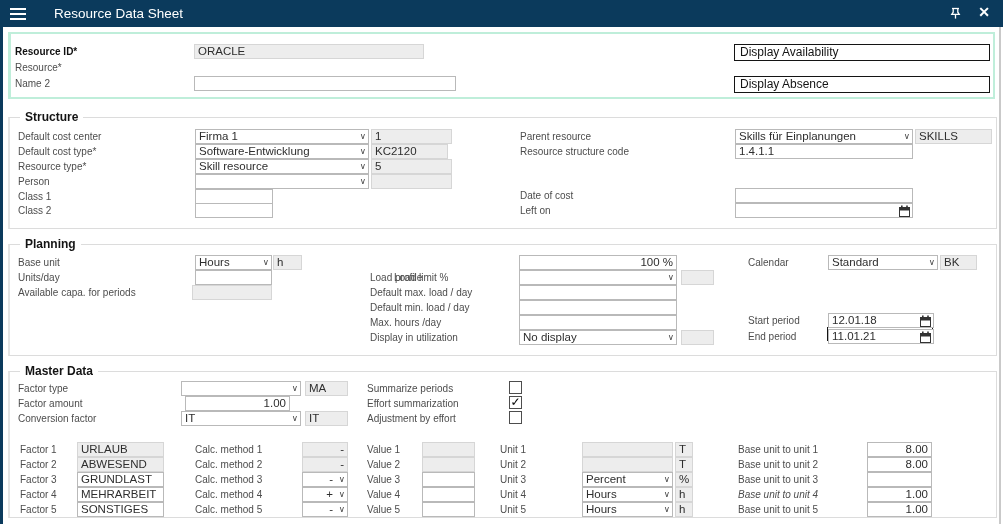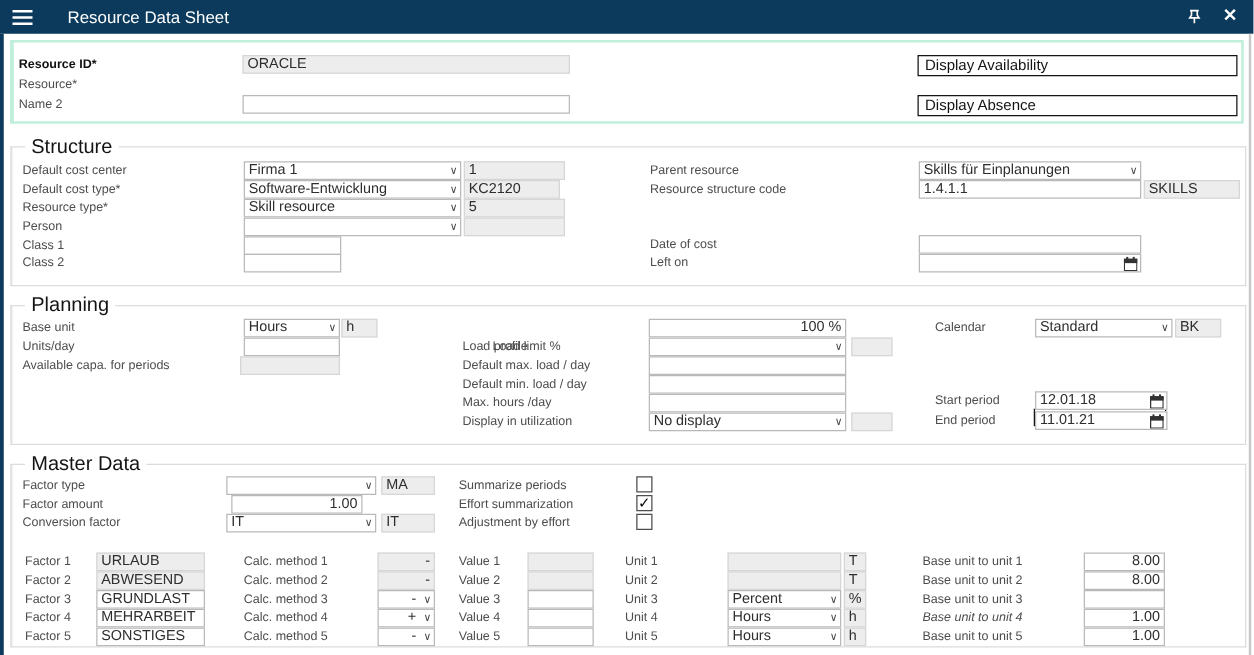--- a/index.html
+++ b/index.html
@@ -13,22 +13,22 @@
   .pinicon{position:absolute;right:40px;top:6px;width:15px;height:15px;cursor:pointer;}
   .closeicon{position:absolute;right:13px;top:4px;font-size:14px;color:#fff;font-weight:bold;cursor:pointer;}
 
   .leftbar{position:absolute;left:0;top:27px;width:3px;height:497px;background:#0b3a5c;}
   .rightbar{position:absolute;left:999px;top:27px;width:2px;height:497px;background:#c9c9c9;}
 
   .topbox{position:absolute;left:8px;top:32px;width:987px;height:67px;box-sizing:border-box;
           border:2px solid #bfeeda;border-left-width:3px;}
 
   .section{position:absolute;box-sizing:border-box;border:1px solid #dcdcdc;border-left:2px solid #e4e4e4;}
-  .legend{position:absolute;left:10px;top:-8px;background:#fff;padding:0 5px;font-size:16px;
-          font-weight:normal;color:#141414;line-height:15px;white-space:nowrap;}
+  .legend{position:absolute;left:10px;top:-8px;background:#fff;padding:0 5px;font-size:12px;
+          font-weight:bold;color:#141414;line-height:15px;white-space:nowrap;}
 
   .lb{position:absolute;font-size:10px;line-height:14px;color:#4d4d4d;white-space:nowrap;}
   .lb.b{font-weight:bold;color:#111;}
 
   .fld{position:absolute;height:15px;box-sizing:border-box;background:#fff;border:1px solid #b9b9b9;
        font-size:11.5px;line-height:13px;color:#2e2e2e;padding:0 3px;white-space:nowrap;overflow:hidden;}
   .fld.ro{background:#ededed;border-color:#d6d6d6;}
   .sel{padding-right:14px;cursor:pointer;}
   .chev{position:absolute;right:2px;top:1px;font-size:8.5px;line-height:11px;color:#444;}
   .num{text-align:right;}
@@ -63,21 +63,21 @@
     </span>
     <span class="closeicon">✕</span>
   </div>
   <div class="leftbar"></div>
   <div class="rightbar"></div>
 
   <div class="topbox">
     <span class="lb b" style="left:4px;top:11px;">Resource ID*</span>
     <span class="lb" style="left:4px;top:27px;">Resource*</span>
     <span class="lb" style="left:4px;top:43px;">Name 2</span>
-    <div class="fld ro" style="left:183px;top:10px;width:262px;">ORACLE</div>
+    <div class="fld ro" style="left:183px;top:10px;width:230px;">ORACLE</div>
     <div class="fld" style="left:183px;top:42px;width:262px;"></div>
     <div class="btn" style="left:723px;top:10px;width:256px;">Display Availability</div>
     <div class="btn" style="left:723px;top:42px;width:256px;">Display Absence</div>
   </div>
 
   <div class="section" style="left:8px;top:117px;width:989px;height:112px;">
     <span class="legend">Structure</span>
 
     <span class="lb" style="left:8px;top:12px;">Default cost center</span>
     <div class="fld sel" style="left:185px;top:11px;width:174px;">
@@ -111,21 +111,21 @@
     <div class="fld" style="left:185px;top:71px;width:78px;"></div>
 
     <span class="lb" style="left:8px;top:86px;">Class 2</span>
     <div class="fld" style="left:185px;top:85px;width:78px;"></div>
 
     <span class="lb" style="left:510px;top:12px;">Parent resource</span>
     <div class="fld sel" style="left:725px;top:11px;width:178px;">
       <span>Skills für Einplanungen</span>
       <span class="chev">∨</span>
     </div>
-    <div class="fld ro" style="left:905px;top:11px;width:77px;margin-top:15px;">SKILLS</div>
+    <div class="fld ro" style="left:905px;top:11px;width:77px;">SKILLS</div>
 
     <span class="lb" style="left:510px;top:27px;">Resource structure code</span>
     <div class="fld" style="left:725px;top:26px;width:178px;">1.4.1.1</div>
 
     <span class="lb" style="left:510px;top:71px;">Date of cost</span>
     <div class="fld" style="left:725px;top:70px;width:178px;"></div>
 
     <span class="lb" style="left:510px;top:86px;">Left on</span>
     <div class="fld withic" style="left:725px;top:85px;width:178px;">
       <span></span>

